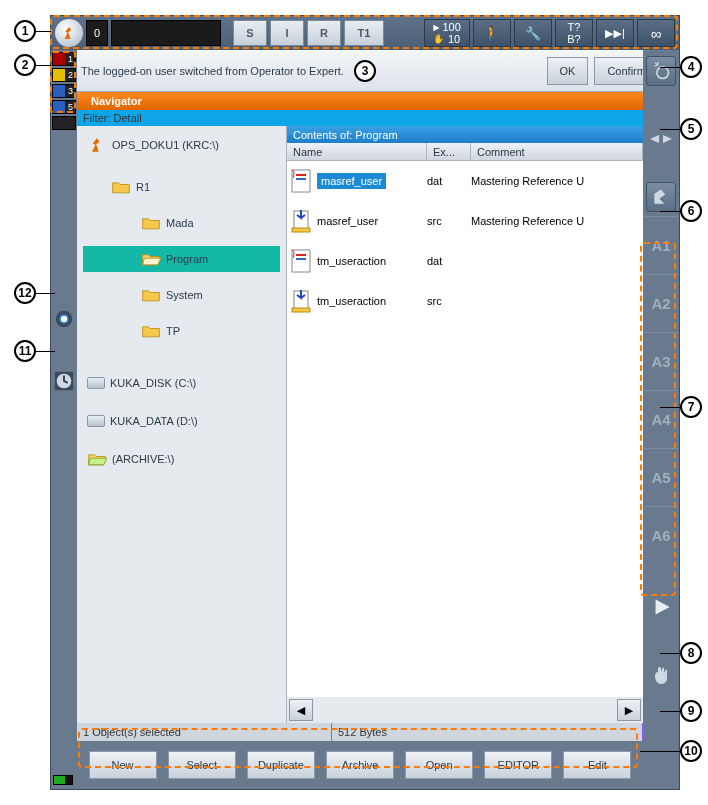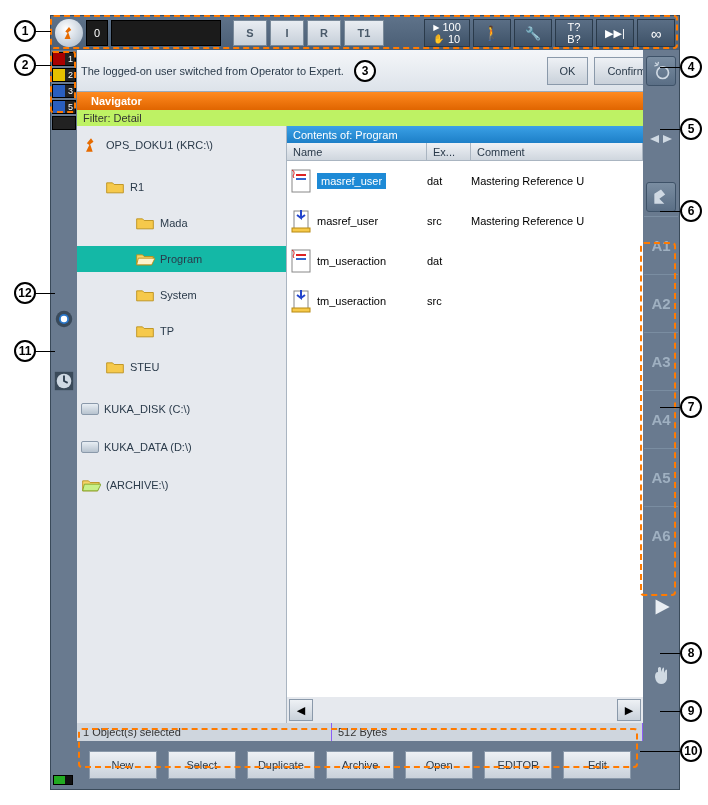--- a/index.html
+++ b/index.html
@@ -23,23 +23,23 @@
 .flag.red{background:linear-gradient(90deg,#a00 0 12px,#222 12px)}
 .flag.yel{background:linear-gradient(90deg,#e6c000 0 12px,#222 12px)}
 .flag.blu{background:linear-gradient(90deg,#2a5fbf 0 12px,#222 12px)}
 .gear,.clock{width:22px;height:22px;margin:4px auto;color:#2a3a4a}
 .right-col{position:absolute;right:0;top:34px;width:36px;bottom:0;background:#697a8f;display:flex;flex-direction:column;align-items:center;gap:4px;padding-top:6px}
 .ricon{width:30px;height:30px;background:linear-gradient(#7a8da1,#5a6e85);border:1px solid #3e5268;border-radius:3px;display:flex;align-items:center;justify-content:center;color:#cfd9e3}
 .axis-panel{width:34px;display:flex;flex-direction:column}
 .axis{width:34px;height:58px;display:flex;align-items:center;justify-content:center;color:#9fb0c1;font-size:15px;font-weight:bold;border-top:1px solid #7a8da1}
 .main{position:absolute;left:26px;right:36px;top:76px;bottom:48px;background:#e6e9ee;display:flex;flex-direction:column}
 .nav-title{height:18px;background:linear-gradient(#ff8a1f,#e06500);color:#fff;font-weight:bold;padding-left:14px;display:flex;align-items:center}
-.filter{height:16px;background:#bef264;color:#333;padding-left:6px;display:flex;align-items:center}
+.filter{height:16px;background:#0ea5e9;color:#333;padding-left:6px;display:flex;align-items:center}
 .split{flex:1;display:flex;overflow:hidden}
-.tree{width:210px;background:#e6e9ee;border-right:1px solid #aab5c1;padding:6px 0;overflow:hidden}
+.tree{width:210px;background:#e6e9ee;border-right:1px solid #aab5c1;padding:6px 6px;overflow:hidden}
 .tree-item{display:flex;align-items:center;gap:5px;height:26px;color:#2a3a4a;padding-left:4px}
 .tree-item.lv1{padding-left:28px}
 .tree-item.lv2{padding-left:58px}
 .tree-item.lv2.sel{background:#14b8a6}
 .fold{width:20px;height:16px}
 .drv{width:18px;height:12px;background:linear-gradient(#e8eef4,#b7c3cf);border:1px solid #8a99aa;border-radius:2px}
 .contents{flex:1;display:flex;flex-direction:column;background:#fff}
 .cont-title{height:17px;background:linear-gradient(#3aa0e6,#1d7fc7);color:#fff;padding-left:6px;display:flex;align-items:center}
 .cols{height:18px;background:linear-gradient(#eef1f5,#cfd6de);display:flex;border-bottom:1px solid #aab5c1}
 .col{border-right:1px solid #aab5c1;padding-left:6px;display:flex;align-items:center;color:#2a3a4a}
@@ -258,26 +258,20 @@
           <span>System</span>
         </div>
         <div style="height:10px"></div>
         <div class="tree-item lv2">
           <svg class="fold" viewBox="0 0 24 18">
               <path class="svg-folder" d="M2 4 L9 4 L11 6 L22 6 L22 16 L2 16 Z"></path>
             </svg>
           <span>TP</span>
         </div>
         <div style="height:10px"></div>
-        <div class="tree-item lv1">
-          <svg class="fold" viewBox="0 0 24 18">
-              <path class="svg-folder" d="M2 4 L9 4 L11 6 L22 6 L22 16 L2 16 Z"></path>
-            </svg>
-          <span>STEU</span>
-        </div>
         <div style="height:16px"></div>
         <div class="tree-item">
           <div class="drv"></div>
           <span>KUKA_DISK (C:\)</span>
         </div>
         <div style="height:12px"></div>
         <div class="tree-item">
           <div class="drv"></div>
           <span>KUKA_DATA (D:\)</span>
         </div>

